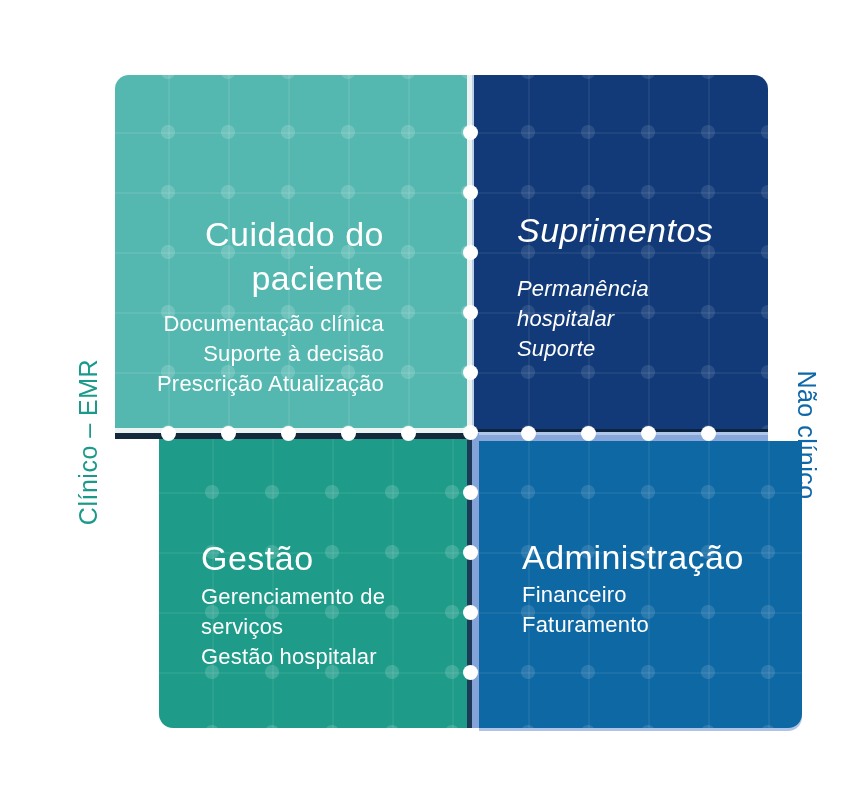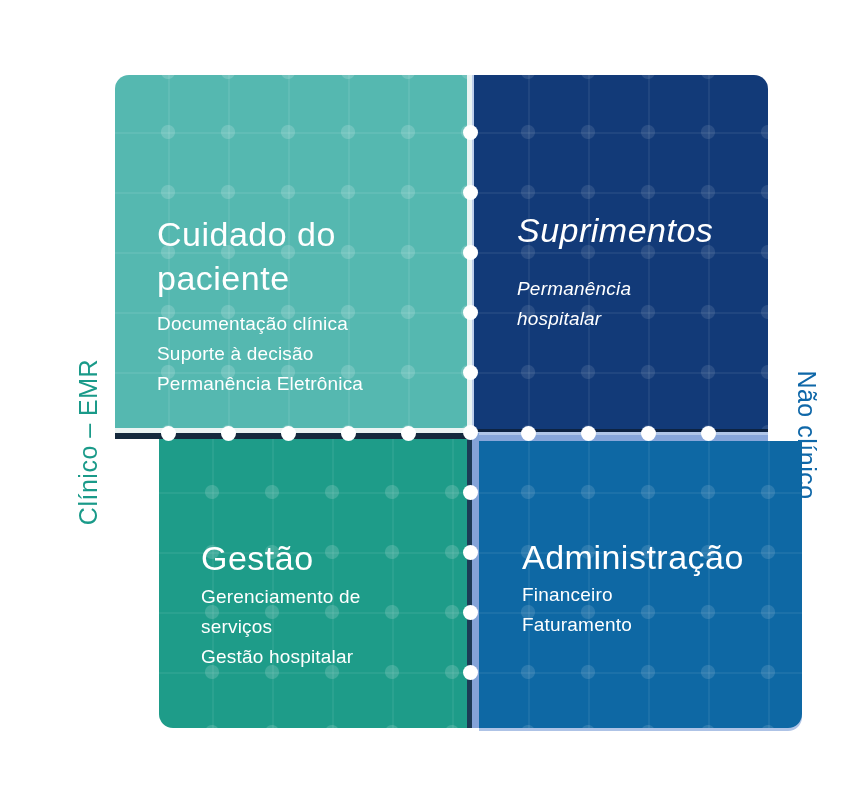--- a/index.html
+++ b/index.html
@@ -62,21 +62,21 @@
   .div-v-bottom{left:352px;top:358px;width:12px;height:295px;
     background:linear-gradient(90deg,#1c3a55 0 5px,#84a3d8 5px);}
   .marker-dot{position:absolute;width:15px;height:15px;border-radius:50%;background:#ffffff;}
   
   .q-text{position:absolute;color:#ffffff;}
   .q-title{
     margin:0;font-size:34px;font-weight:400;line-height:44px;
     letter-spacing:.5px;white-space:pre-line;
   }
   .q-items{margin-top:9px;}
-  .q-item{font-size:19px;line-height:30px;letter-spacing:.2px;white-space:pre-line;}
+  .q-item{font-size:22px;line-height:30px;letter-spacing:.2px;white-space:pre-line;}
   .tl .q-text{left:42px;top:137px;}
   .tr .q-text{left:43px;top:133px;}
   .tr .q-items{margin-top:22px;}
   .bl .q-text{left:42px;top:97px;}
   .bl .q-items{margin-top:2px;}
   .br .q-text{left:43px;top:94px;}
   .br .q-items{margin-top:1px;}
   
   .axis-label{position:absolute;font-size:25px;letter-spacing:.5px;white-space:nowrap;}
   .axis-label.left{left:88px;top:442px;transform:translate(-50%,-50%) rotate(-90deg);}
@@ -86,38 +86,39 @@
 <body>
 
 <div class="stage">
 
   <div class="axis-label left" style="color: rgb(26, 154, 137);">Clínico – EMR</div>
 
   <div class="axis-label right" style="color: rgb(14, 103, 168);">Não clínico</div>
 
   <div class="board">
 
-    <section class="quad tl" style="background-color: rgb(85, 184, 176);">
+    <section class="quad tl" style="background-color: rgb(85, 184, 176); text-align: right;">
       <div class="q-text">
         <h2 class="q-title">Cuidado do
 paciente</h2>
         <div class="q-items">
             <div class="q-item">Documentação clínica</div>
             <div class="q-item">Suporte à decisão</div>
-            <div class="q-item">Permanência Eletrônica</div>
+            <div class="q-item">Prescrição Atualização</div>
           </div>
       </div>
     </section>
 
     <section class="quad tr" style="background-color: rgb(18, 58, 120);">
       <div class="q-text">
         <h2 class="q-title">Suprimentos</h2>
         <div class="q-items">
             <div class="q-item">Permanência
 hospitalar</div>
+            <div class="q-item">Suporte</div>
           </div>
       </div>
     </section>
 
     <section class="quad bl" style="background-color: rgb(30, 156, 137); margin-left: 44px;">
       <div class="q-text">
         <h2 class="q-title">Gestão</h2>
         <div class="q-items">
             <div class="q-item">Gerenciamento de
 serviços</div>

